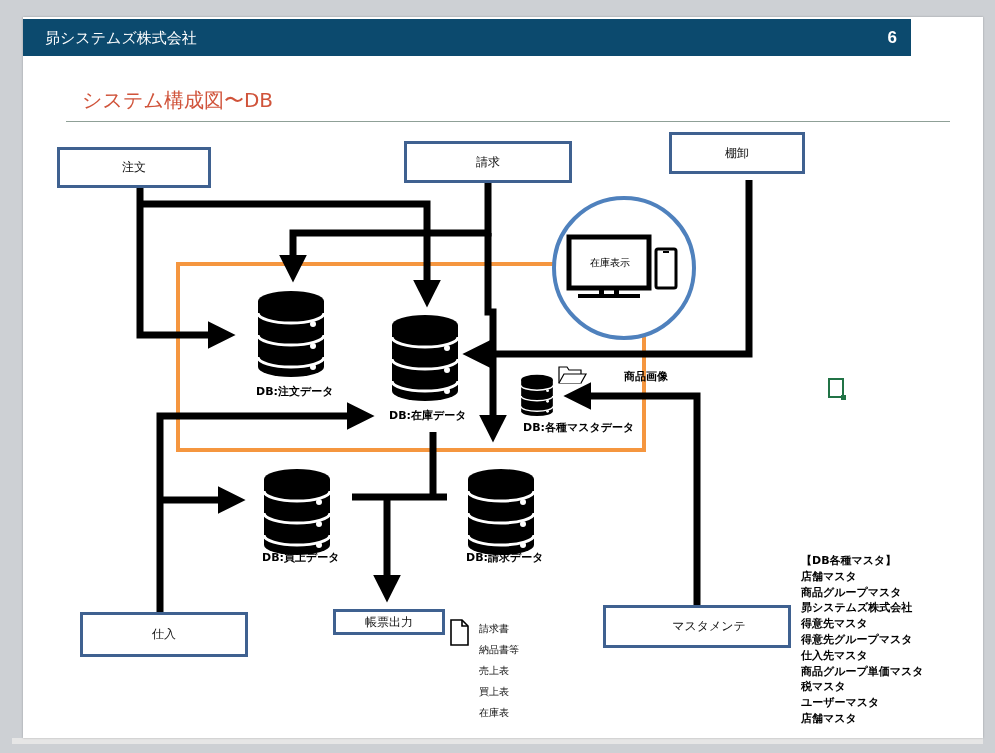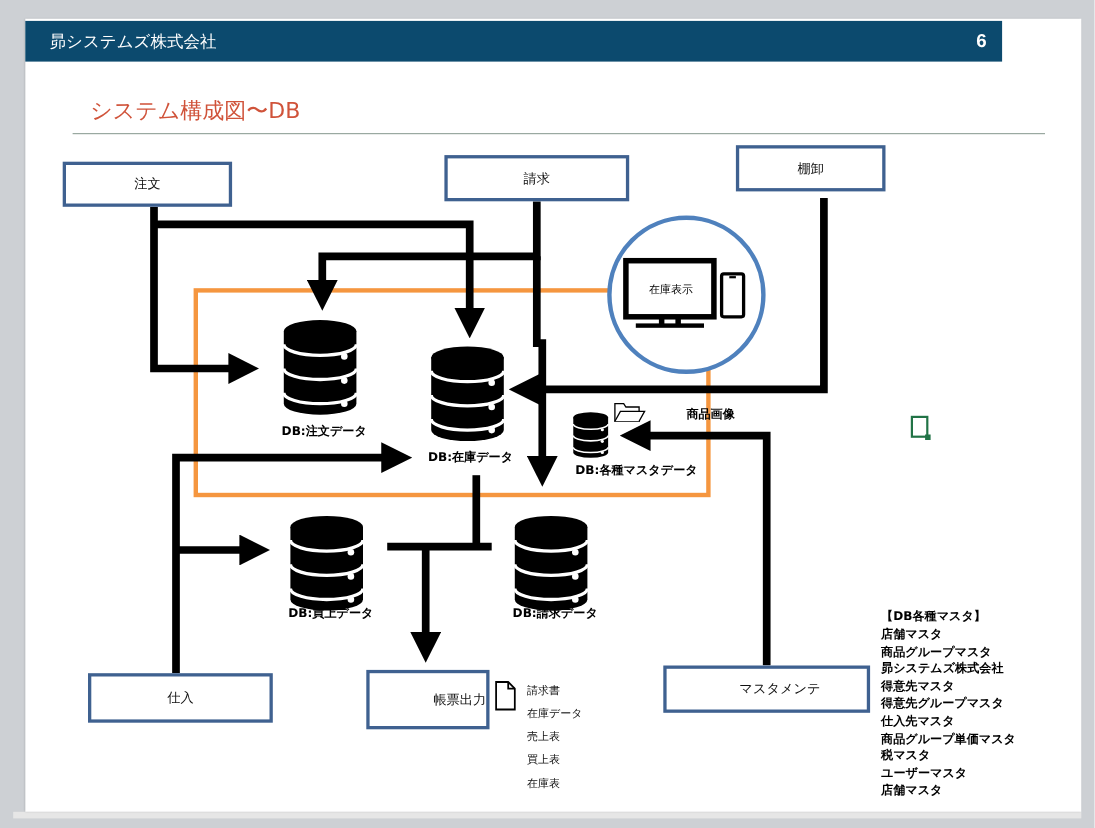--- a/index.html
+++ b/index.html
@@ -142,40 +142,40 @@
 </div>
 <div class="box" style="left:404px;top:141px;width:168px;height:42px;">
   <span>請求</span>
 </div>
 <div class="box" style="left:669px;top:132px;width:136px;height:42px;">
   <span>棚卸</span>
 </div>
 <div class="box" style="left:80px;top:612px;width:168px;height:45px;">
   <span>仕入</span>
 </div>
-<div class="box" style="left:333px;top:609px;width:112px;height:54px;justify-content:flex-end;">
+<div class="box" style="left:333px;top:609px;width:112px;height:26px;">
   <span>帳票出力</span>
 </div>
 <div class="box" style="left:603px;top:605px;width:188px;height:43px;padding-left:24px;">
   <span>マスタメンテ</span>
 </div>
 
 <span class="monitor-label" style="left:590px;top:256px;">在庫表示</span>
 
 <span class="db-label" style="left:256px;top:384px;">DB:注文データ</span>
 <span class="db-label" style="left:389px;top:408px;">DB:在庫データ</span>
 <span class="db-label" style="left:523px;top:420px;">DB:各種マスタデータ</span>
 <span class="db-label" style="left:262px;top:550px;">DB:買上データ</span>
 <span class="db-label" style="left:466px;top:550px;">DB:請求データ</span>
 
 <span class="img-label" style="left:591px;top:369px;">商品画像</span>
 
 <div class="doc-list" style="left:479px;top:618px;">
   <div>請求書</div>
-  <div>在庫データ</div>
+  <div>納品書等</div>
   <div>売上表</div>
   <div>買上表</div>
   <div>在庫表</div>
 </div>
 
 <div class="master-list" style="left:801px;top:553px;">
   <div>【DB各種マスタ】</div>
   <div>店舗マスタ</div>
   <div>商品グループマスタ</div>
   <div>昴システムズ株式会社</div>

